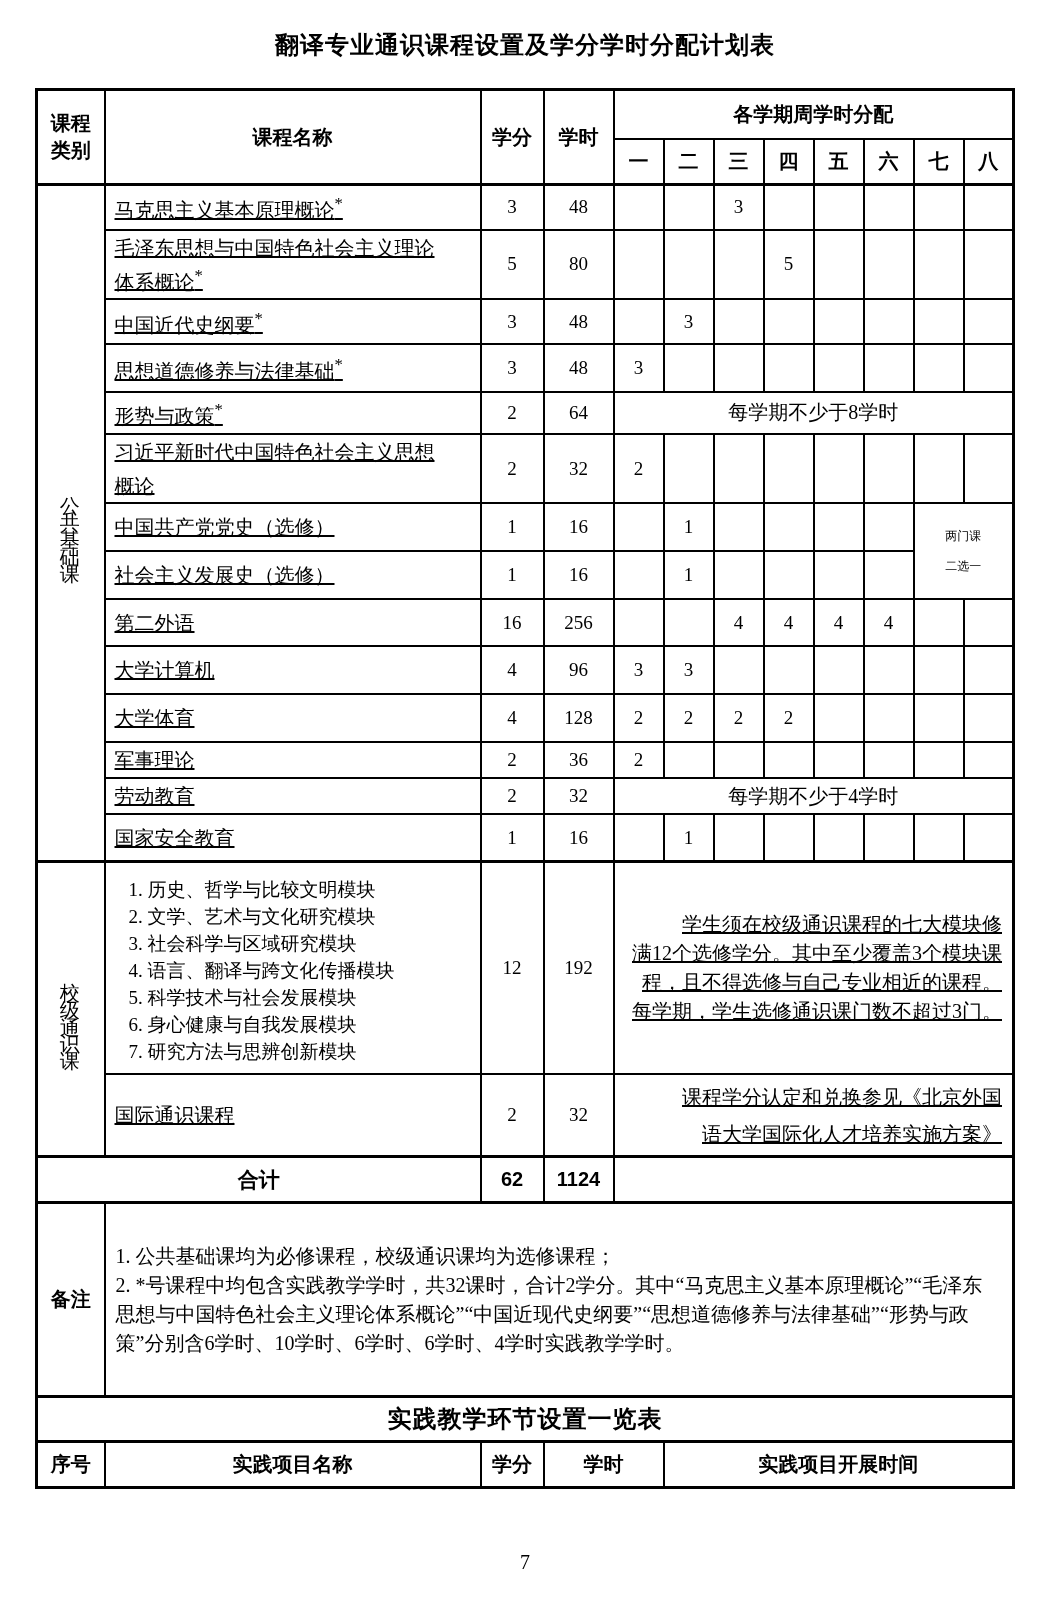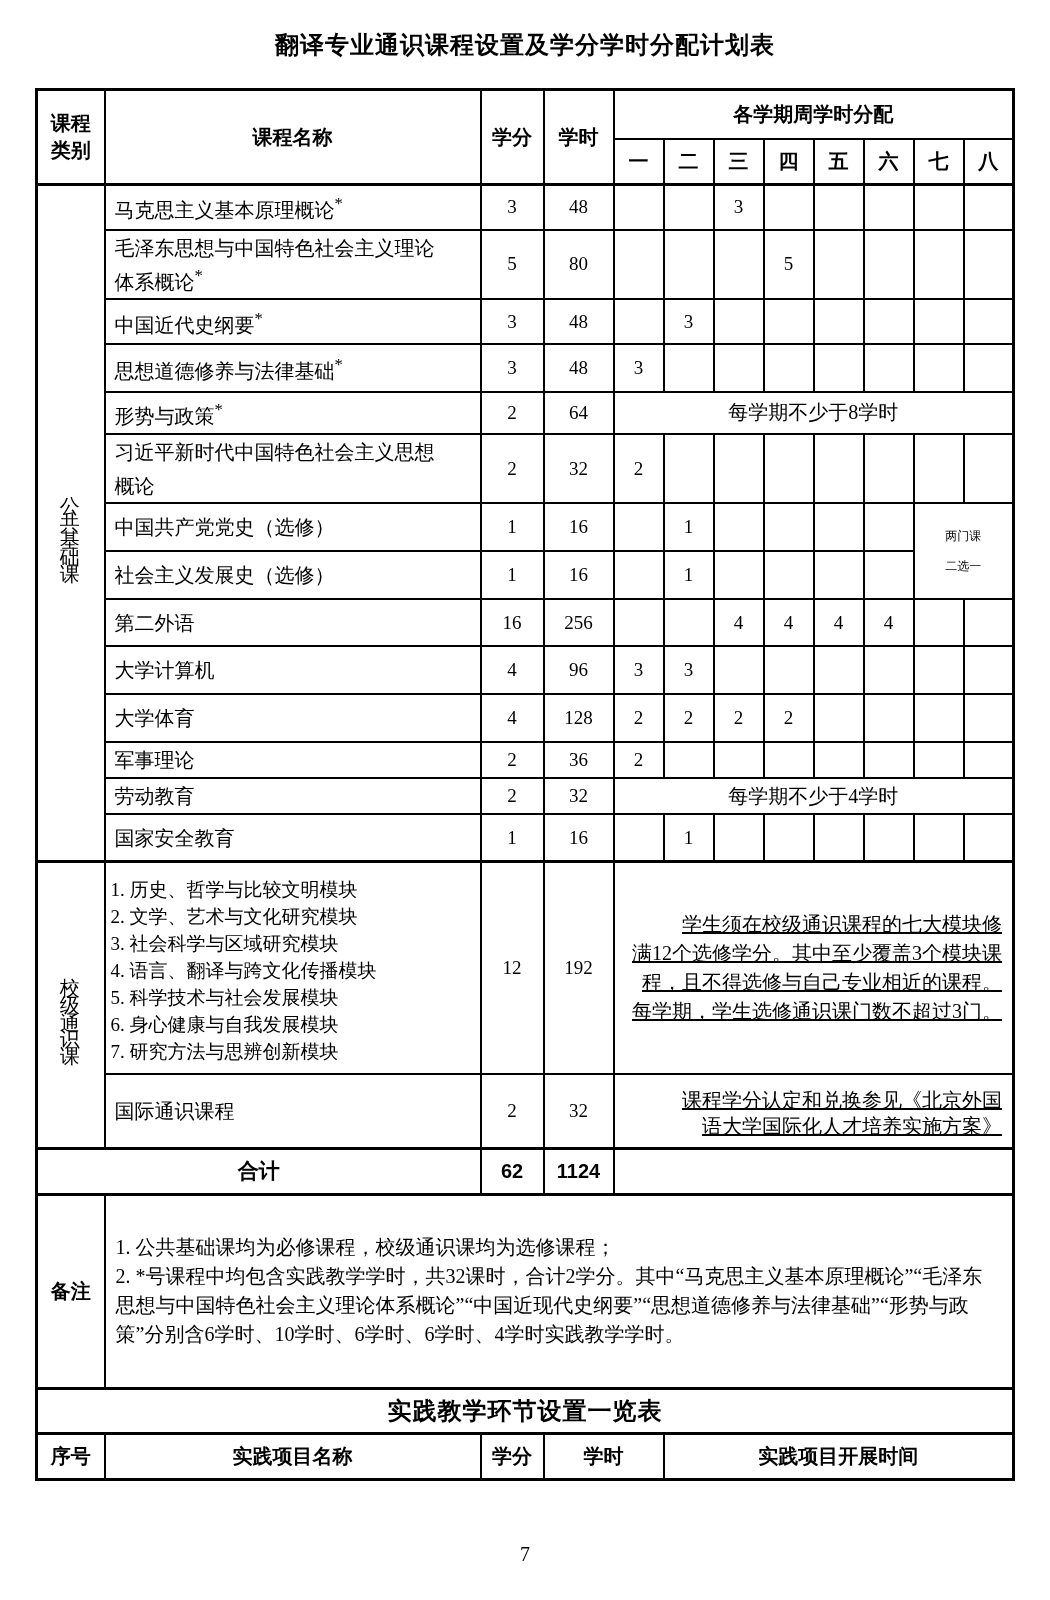--- a/index.html
+++ b/index.html
@@ -35,32 +35,32 @@
   }
   tr.sep td { border-top: 3px solid #000; }      
   .hd {
     font-family: "Liberation Sans", "DejaVu Sans", sans-serif;
     font-weight: bold; font-size: 20px;
   }
   .pre { white-space: pre-line; }
   .name {
     text-align: left;
     padding: 3px 40px 3px 9px;
-    font-size: 20px; line-height: 28px;
+    font-size: 20px; line-height: 28px; text-decoration: underline;
   }
   .num { font-size: 19px; }
   .vcell { padding: 0; }
   .vert {
     writing-mode: vertical-lr;
     text-orientation: upright;
     margin: 0 auto;
     font-size: 20px;
     letter-spacing: 17px;
   }
-  .modules { padding: 8px 6px 4px 5px; }
+  .modules { padding: 8px 6px 4px 23px; }
   .modules div { line-height: 27px; font-size: 19px; text-align: left; }
   .note {
     text-align: right;
     padding: 2px 10px 2px 8px;
     font-size: 20px; line-height: 29px;
     text-indent: 2em;
     text-decoration: underline;
   }
   .note-center { font-size: 20px; margin-left: 44px; }
   .remark {
@@ -303,21 +303,21 @@
       <div>7. 研究方法与思辨创新模块</div>
     </td>
     <td class="num">12</td>
     <td class="num">192</td>
     <td colspan="8" class="note">学生须在校级通识课程的七大模块修满12个选修学分。其中至少覆盖3个模块课程，且不得选修与自己专业相近的课程。每学期，学生选修通识课门数不超过3门。</td>
   </tr>
   <tr style="height:74px">
     <td class="name"><span>国际通识课程</span></td>
     <td class="num">2</td>
     <td class="num">32</td>
-    <td colspan="8" class="note" style="line-height:26px; vertical-align:top; padding-top:12px;">课程学分认定和兑换参见《北京外国语大学国际化人才培养实施方案》</td>
+    <td colspan="8" class="note" style="line-height:37px; vertical-align:top; padding-top:4px;">课程学分认定和兑换参见《北京外国语大学国际化人才培养实施方案》</td>
   </tr>
 
   <tr class="sep" style="height:46px">
     <td colspan="2" class="hd total-label">合计</td>
     <td class="hd">62</td>
     <td class="hd">1124</td>
     <td colspan="8"></td>
   </tr>
 
   <tr class="sep" style="height:194px">

